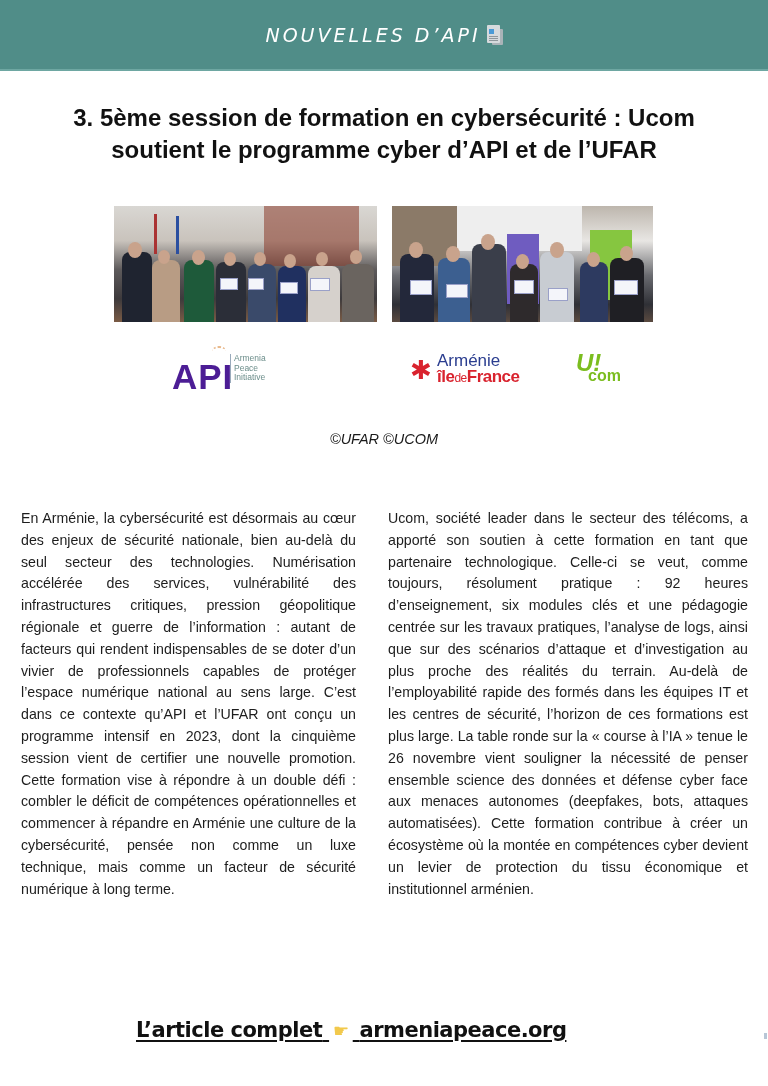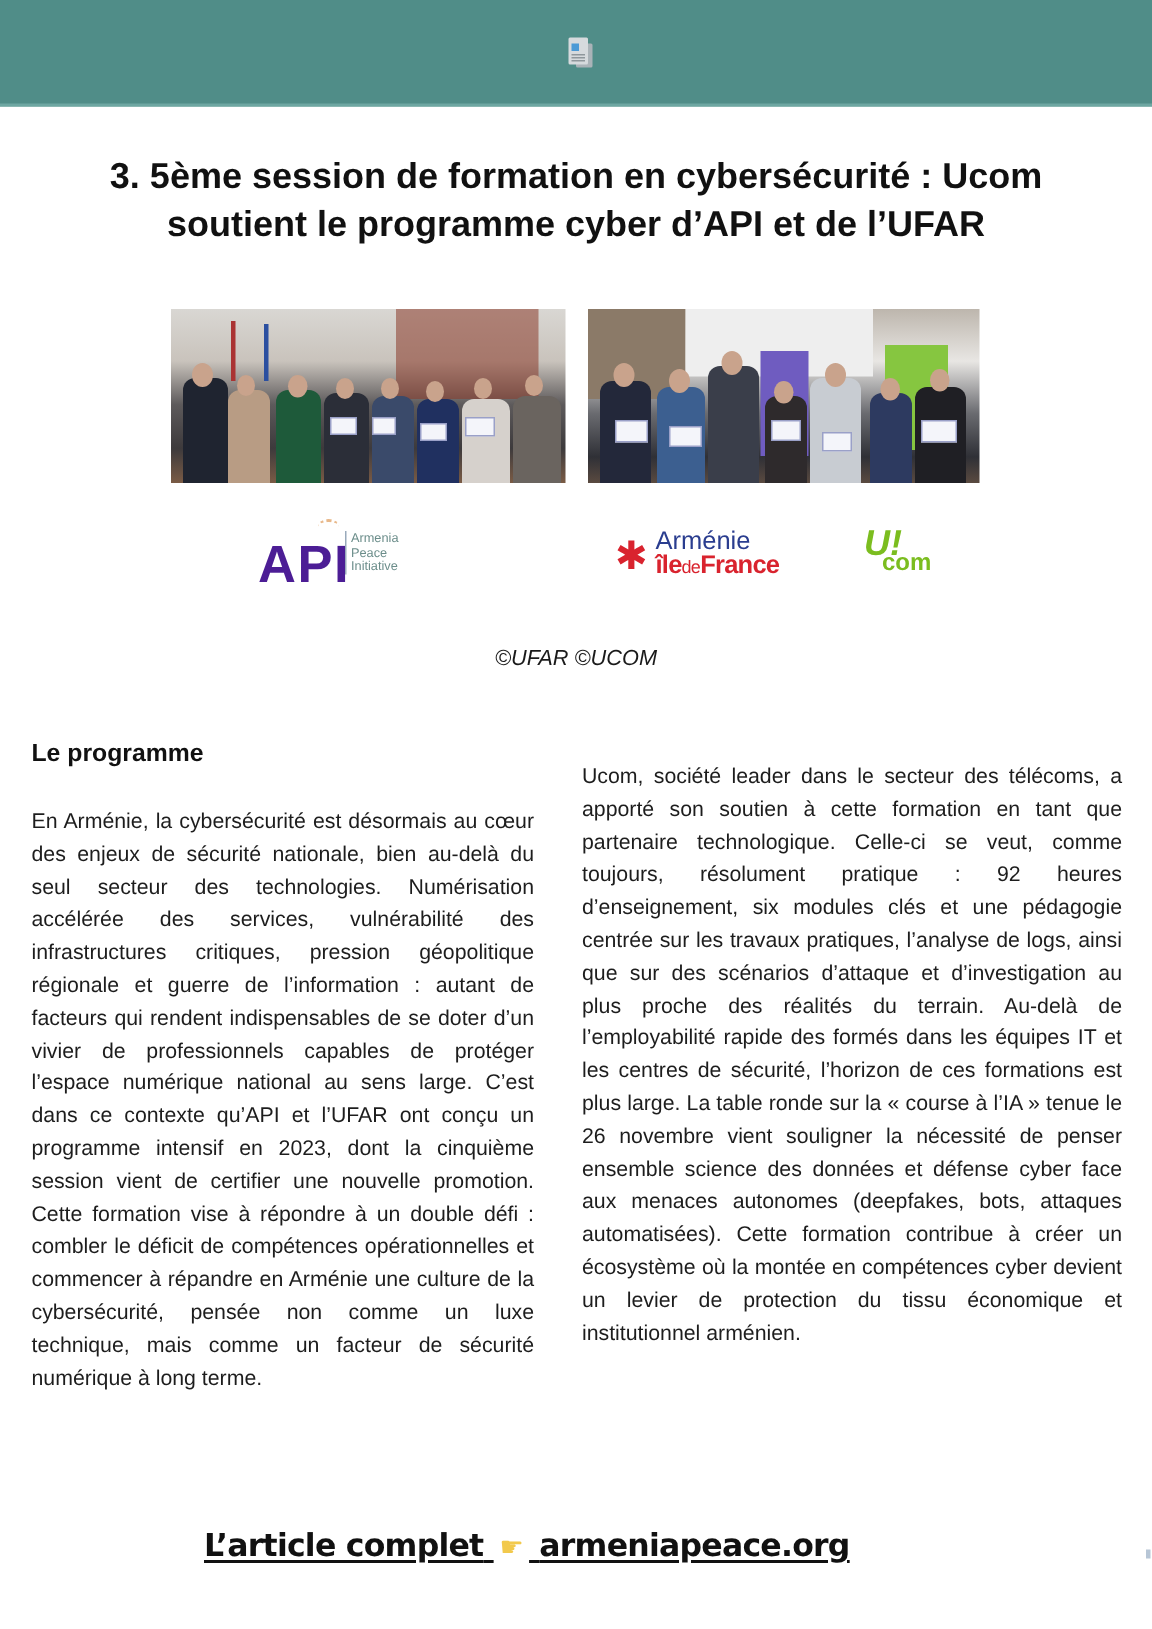--- a/index.html
+++ b/index.html
@@ -67,20 +67,21 @@
     font-family: "DejaVu Sans", sans-serif; font-weight: bold; font-size: 21px;
     color: #111; text-decoration: underline; text-underline-offset: 3px; letter-spacing: -0.5px;
   }
   .hand-icon { display: inline-block; font-size: 18px; color: #f2c94c; text-decoration: none; margin: 0 4px; }
   .edge-mark { position: absolute; left: 764px; top: 1033px; width: 3px; height: 6px; background: #b7c6d6; }
 </style>
 </head>
 <body>
 
 <div class="header">
+  <span class="header-title">NOUVELLES D’API</span>
   <span class="news-icon">
     <span class="back"></span>
     <span class="page"></span>
     <span class="pic"></span>
     <span class="ln" style="top:11px"></span>
     <span class="ln" style="top:13px"></span>
     <span class="ln" style="top:15px"></span>
   </span>
 </div>
 
@@ -155,21 +156,20 @@
   </div>
   <div class="logo ucom-logo">
     <span class="ucom-text">U!</span>
     <span class="ucom-com">com</span>
   </div>
 </div>
 
 <div class="credit">©UFAR ©UCOM</div>
 
 <div class="col col-left">
-  <h2>Le programme</h2>
   <p>En Arménie, la cybersécurité est désormais au cœur des enjeux de sécurité nationale, bien au-delà du seul secteur des technologies. Numérisation accélérée des services, vulnérabilité des infrastructures critiques, pression géopolitique régionale et guerre de l’information : autant de facteurs qui rendent indispensables de se doter d’un vivier de professionnels capables de protéger l’espace numérique national au sens large. C’est dans ce contexte qu’API et l’UFAR ont conçu un programme intensif en 2023, dont la cinquième session vient de certifier une nouvelle promotion. Cette formation vise à répondre à un double défi : combler le déficit de compétences opérationnelles et commencer à répandre en Arménie une culture de la cybersécurité, pensée non comme un luxe technique, mais comme un facteur de sécurité numérique à long terme.</p>
 </div>
 
 <div class="col col-right">
   <p>Ucom, société leader dans le secteur des télécoms, a apporté son soutien à cette formation en tant que partenaire technologique. Celle-ci se veut, comme toujours, résolument pratique : 92 heures d’enseignement, six modules clés et une pédagogie centrée sur les travaux pratiques, l’analyse de logs, ainsi que sur des scénarios d’attaque et d’investigation au plus proche des réalités du terrain. Au-delà de l’employabilité rapide des formés dans les équipes IT et les centres de sécurité, l’horizon de ces formations est plus large. La table ronde sur la « course à l’IA » tenue le 26 novembre vient souligner la nécessité de penser ensemble science des données et défense cyber face aux menaces autonomes (deepfakes, bots, attaques automatisées). Cette formation contribue à créer un écosystème où la montée en compétences cyber devient un levier de protection du tissu économique et institutionnel arménien.</p>
 </div>
 
 <a class="footer-link">
   <span>L’article complet</span>
   <span class="hand-icon">☛</span>

